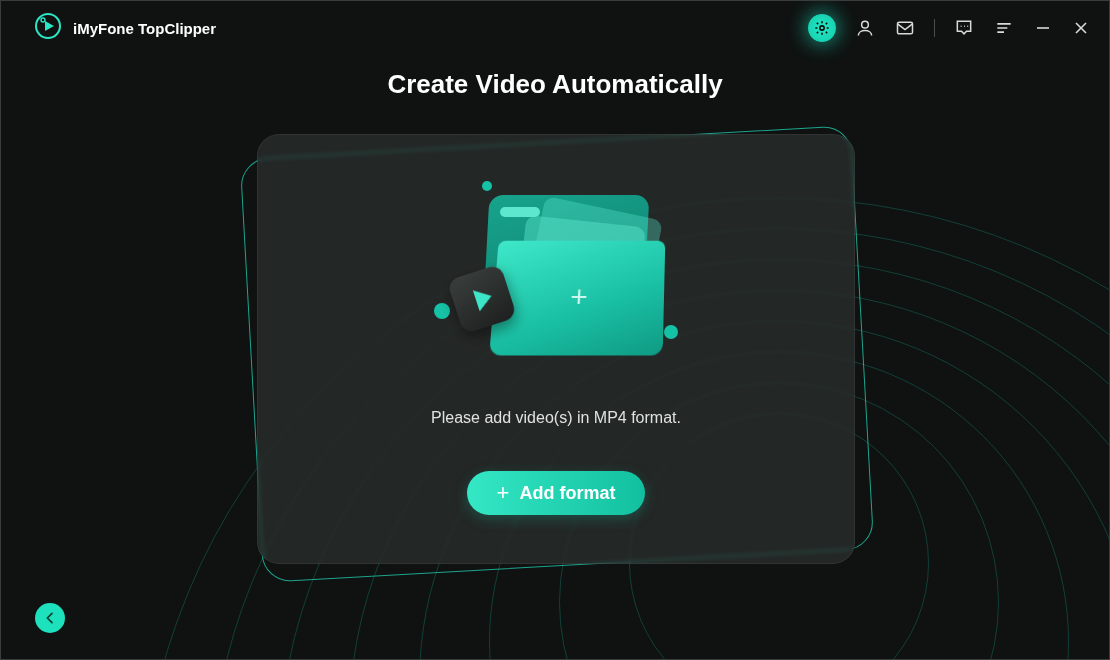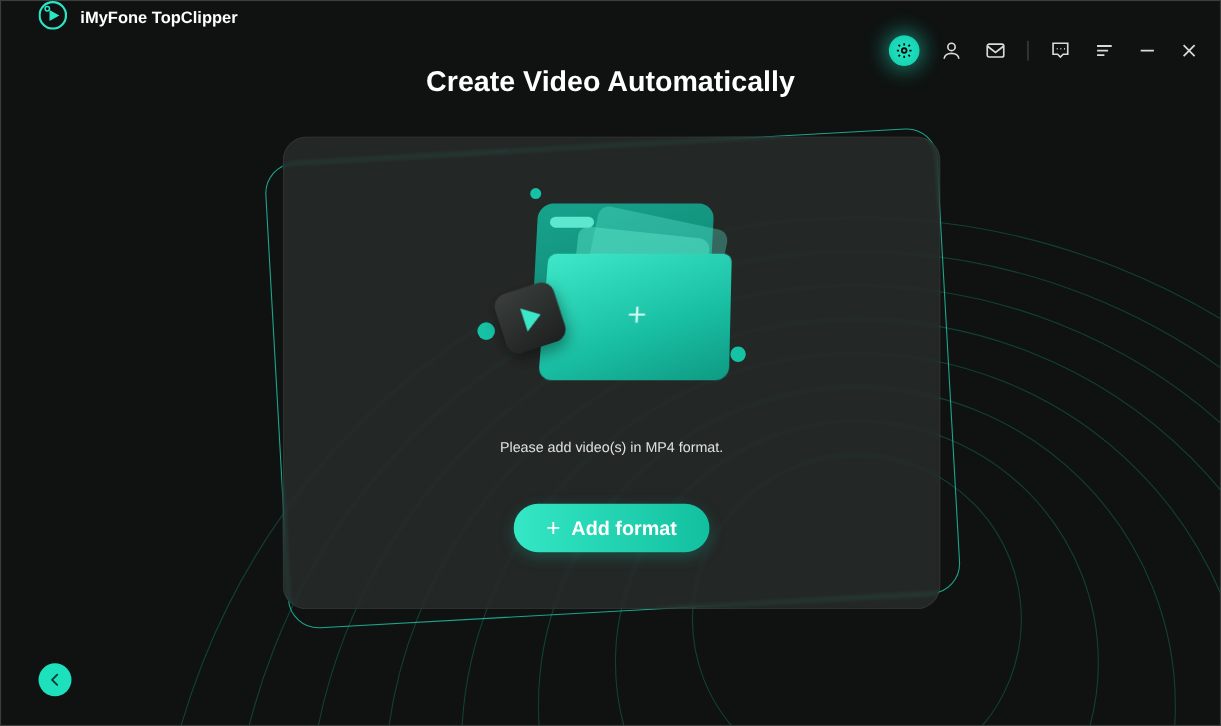--- a/index.html
+++ b/index.html
@@ -33,23 +33,23 @@
   .bg-waves div:nth-child(5){ width:860px; height:860px; }
   .bg-waves div:nth-child(6){ width:1000px; height:1000px; }
   .bg-waves div:nth-child(7){ width:1140px; height:1140px; }
   .bg-waves div:nth-child(8){ width:1280px; height:1280px; }
 
   
   .titlebar {
     position: relative;
     height: 54px;
     display: flex;
+    align-items: center;
     padding: 0 18px 0 34px;
     z-index: 5;
-    flex-direction: column;
   }
   .brand {
     display: flex;
     align-items: center;
     gap: 12px;
   }
   .brand-name {
     font-size: 15px;
     font-weight: 600;
     color: #ffffff;
@@ -86,21 +86,21 @@
   }
 
   
   .page-title {
     position: relative;
     z-index: 5;
     text-align: center;
     font-size: 26px;
     font-weight: 700;
     color: #ffffff;
-    margin-top: 4px;
+    margin-top: 14px;
   }
 
   
   .stage {
     position: relative;
     width: 640px;
     height: 448px;
     margin: 28px auto 0;
     z-index: 4;
   }
@@ -177,21 +177,21 @@
   .play-tri {
     width:0; height:0;
     border-left: 16px solid #3de6c8;
     border-top: 11px solid transparent;
     border-bottom: 11px solid transparent;
     margin-left:4px;
   }
 
   .hint {
     margin-top: 22px;
-    font-size: 13px;
+    font-size: 16px;
     color: #dfe2e1;
   }
 
   .add-btn {
     margin-top: 44px;
     padding: 0 30px;
     height: 44px;
     border: none;
     border-radius: 22px;
     background: linear-gradient(90deg,#34e7c5,#12c09f);

